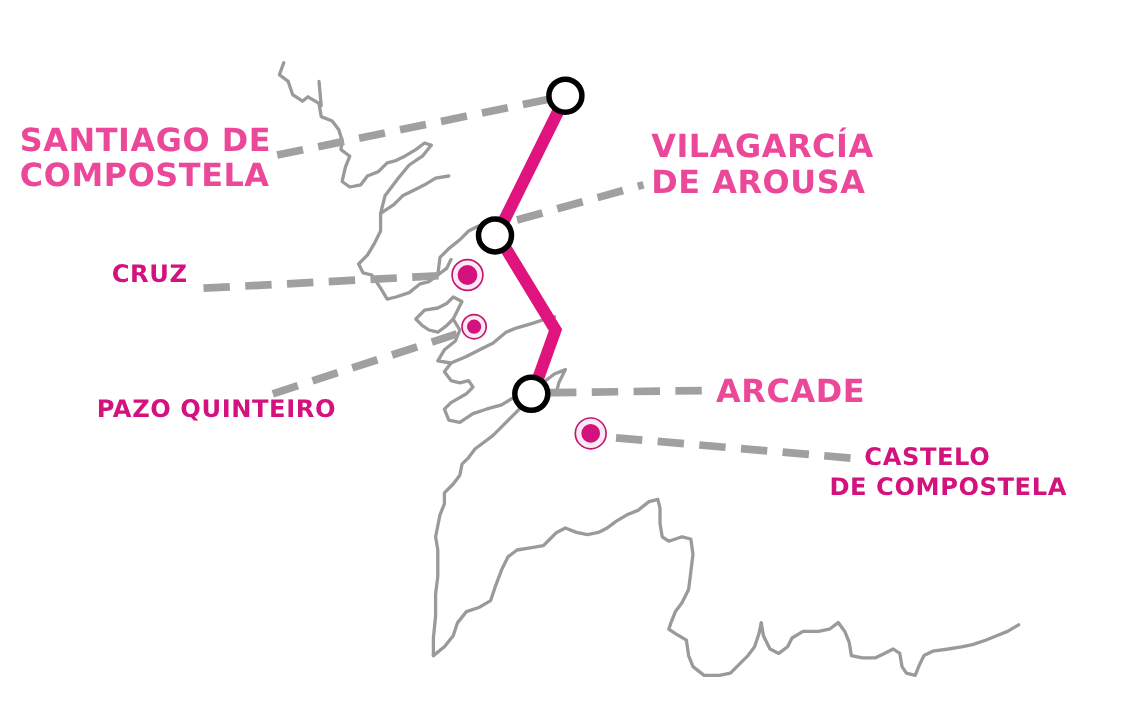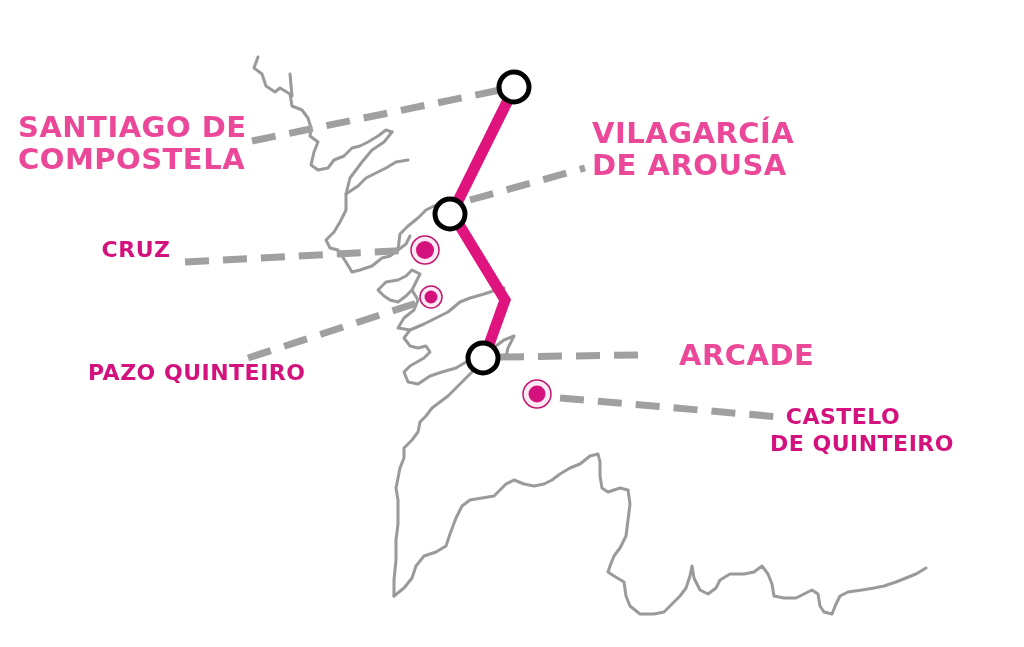--- a/index.html
+++ b/index.html
@@ -73,28 +73,28 @@
 <div class="label city" style="left:18px; top:112px;">
   <span>SANTIAGO DE</span>
   <span>COMPOSTELA</span>
 </div>
 
 <div class="label city" style="left:592px; top:118px;">
   <span>VILAGARCÍA</span>
   <span>DE AROUSA</span>
 </div>
 
-<div class="label city" style="left:679px; top:340px;">
+<div class="label city" style="left:651px; top:340px;">
   <span>ARCADE</span>
 </div>
 
 <div class="label poi right-align" style="left:58px; top:237px; width:140px;">
   <span style="padding-left:16px;">CRUZ</span>
 </div>
 
 <div class="label poi" style="left:88px; top:360px;">
   <span>PAZO QUINTEIRO</span>
 </div>
 
 <div class="label poi right-align" style="left:746px; top:404px; width:232px;text-align:center;">
   <span style="padding-right:38px;">CASTELO</span>
-  <span>DE QUINTEIRO</span>
+  <span>DE COMPOSTELA</span>
 </div>
 
 </body></html>

